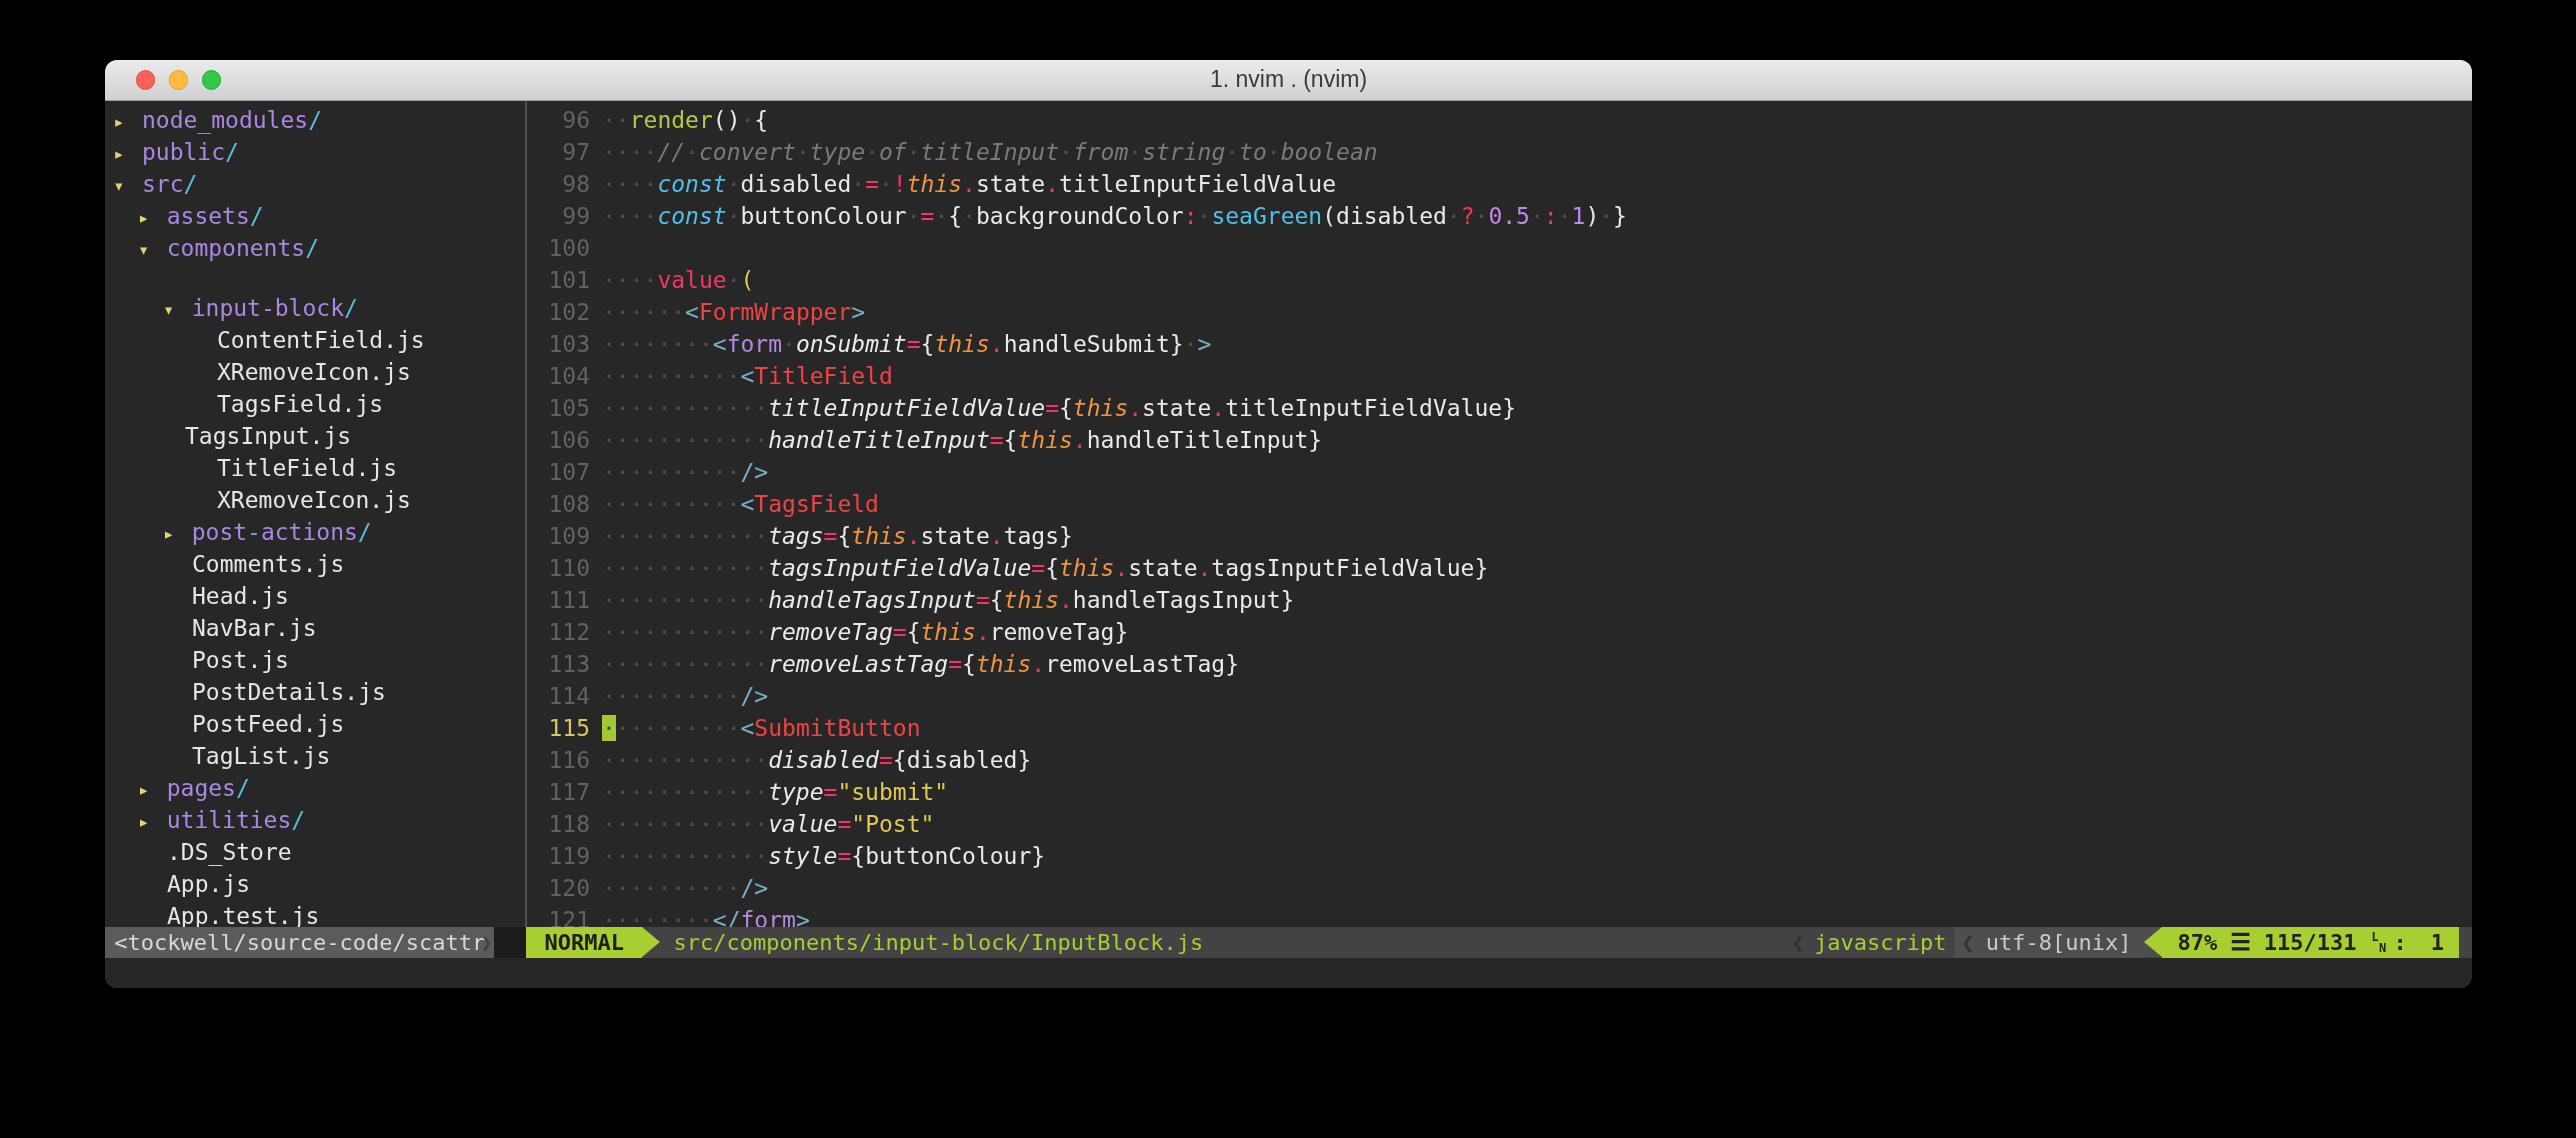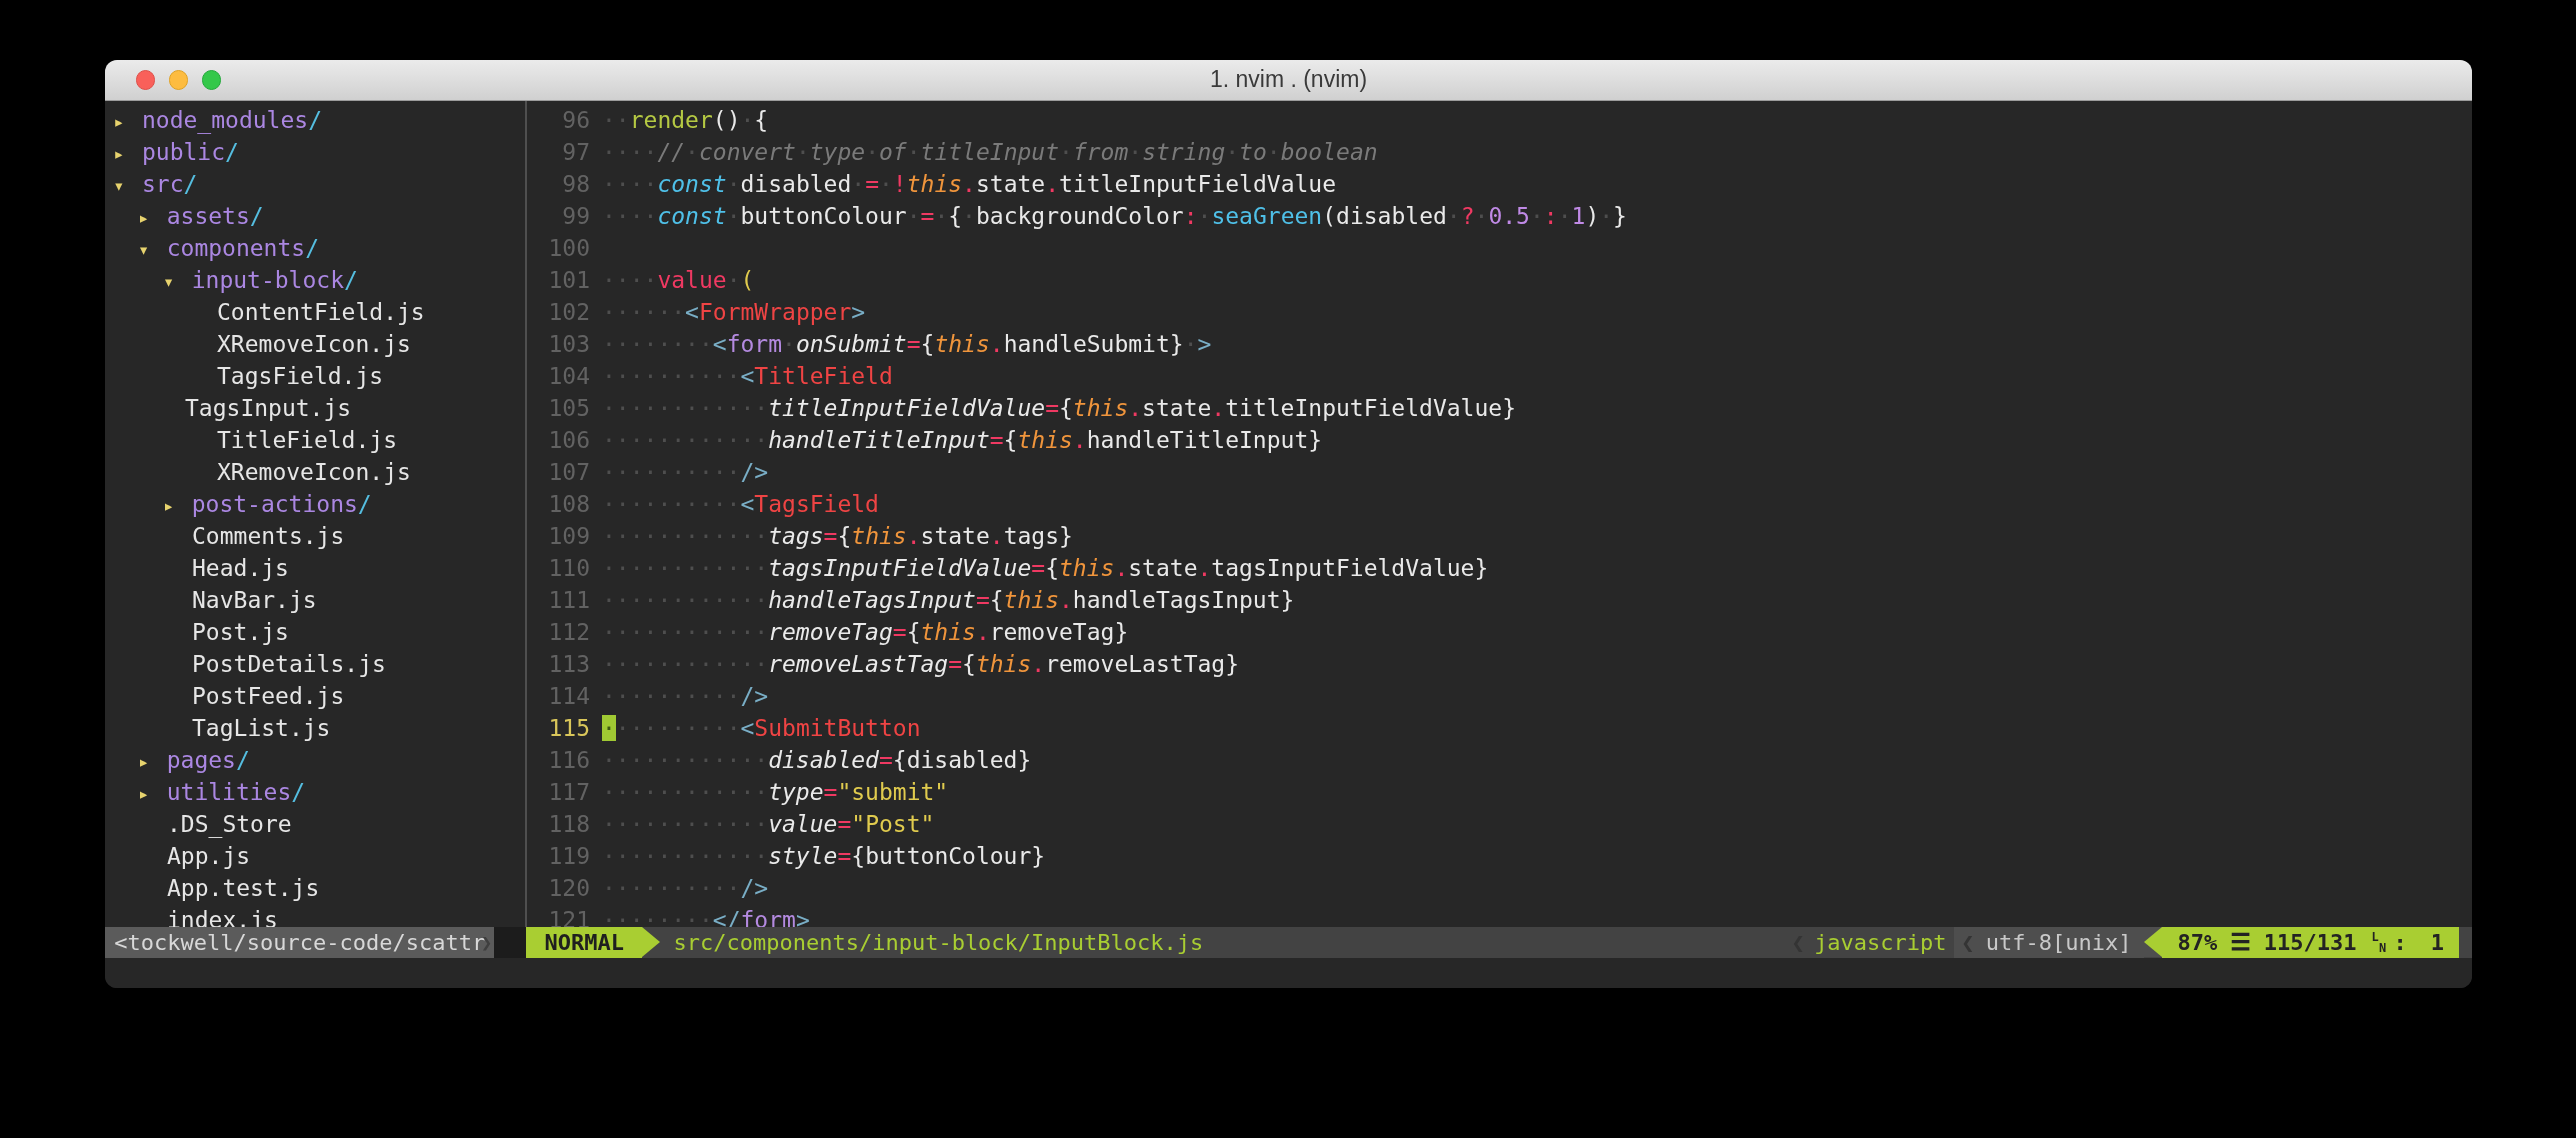--- a/index.html
+++ b/index.html
@@ -89,21 +89,21 @@
       <div id="title-text">1. nvim . (nvim)</div>
     </div>
 
     <div id="content">
       <div id="tree">
           <div class="trow" style="padding-left: 8.3px;"><span class="arrow">▸</span><span class="dirname">node_modules</span><span class="slash">/</span></div>
           <div class="trow" style="padding-left: 8.3px;"><span class="arrow">▸</span><span class="dirname">public</span><span class="slash">/</span></div>
           <div class="trow" style="padding-left: 8.3px;"><span class="arrow">▾</span><span class="dirname">src</span><span class="slash">/</span></div>
           <div class="trow" style="padding-left: 33px;"><span class="arrow">▸</span><span class="dirname">assets</span><span class="slash">/</span></div>
           <div class="trow" style="padding-left: 33px;"><span class="arrow">▾</span><span class="dirname">components</span><span class="slash">/</span></div>
-          <div class="trow" style="padding-left: 58px;"><span class="arrow">▾</span><span class="dirname">input-block</span><span class="slash">/</span></div>
+          <div class="trow" style="padding-left: 58px; margin-top: 28px;"><span class="arrow">▾</span><span class="dirname">input-block</span><span class="slash">/</span></div>
           <div class="trow" style="padding-left: 83px;"><span class="spacer"></span><span class="filename">ContentField.js</span></div>
           <div class="trow" style="padding-left: 83px;"><span class="spacer"></span><span class="filename">XRemoveIcon.js</span></div>
           <div class="trow" style="padding-left: 83px;"><span class="spacer"></span><span class="filename">TagsField.js</span></div>
           <div class="trow" style="padding-left: 51px;"><span class="spacer"></span><span class="filename">TagsInput.js</span></div>
           <div class="trow" style="padding-left: 83px;"><span class="spacer"></span><span class="filename">TitleField.js</span></div>
           <div class="trow" style="padding-left: 83px;"><span class="spacer"></span><span class="filename">XRemoveIcon.js</span></div>
           <div class="trow" style="padding-left: 58px;"><span class="arrow">▸</span><span class="dirname">post-actions</span><span class="slash">/</span></div>
           <div class="trow" style="padding-left: 58px;"><span class="spacer"></span><span class="filename">Comments.js</span></div>
           <div class="trow" style="padding-left: 58px;"><span class="spacer"></span><span class="filename">Head.js</span></div>
           <div class="trow" style="padding-left: 58px;"><span class="spacer"></span><span class="filename">NavBar.js</span></div>

